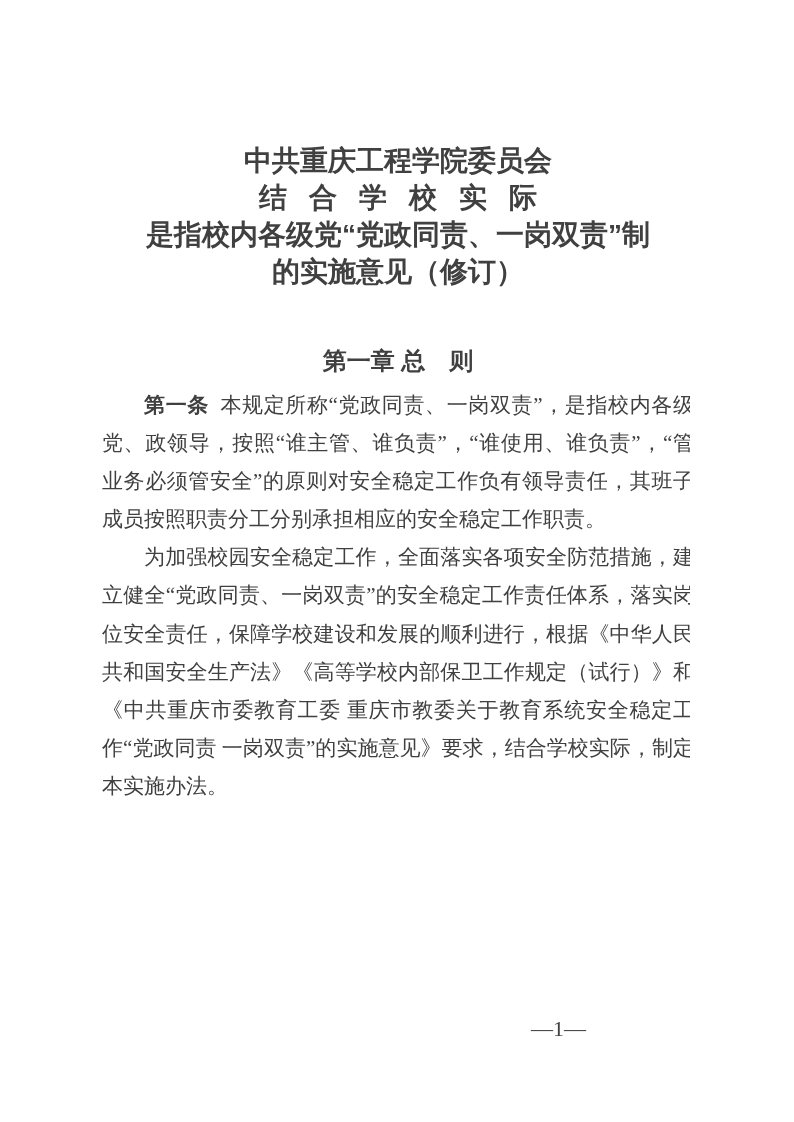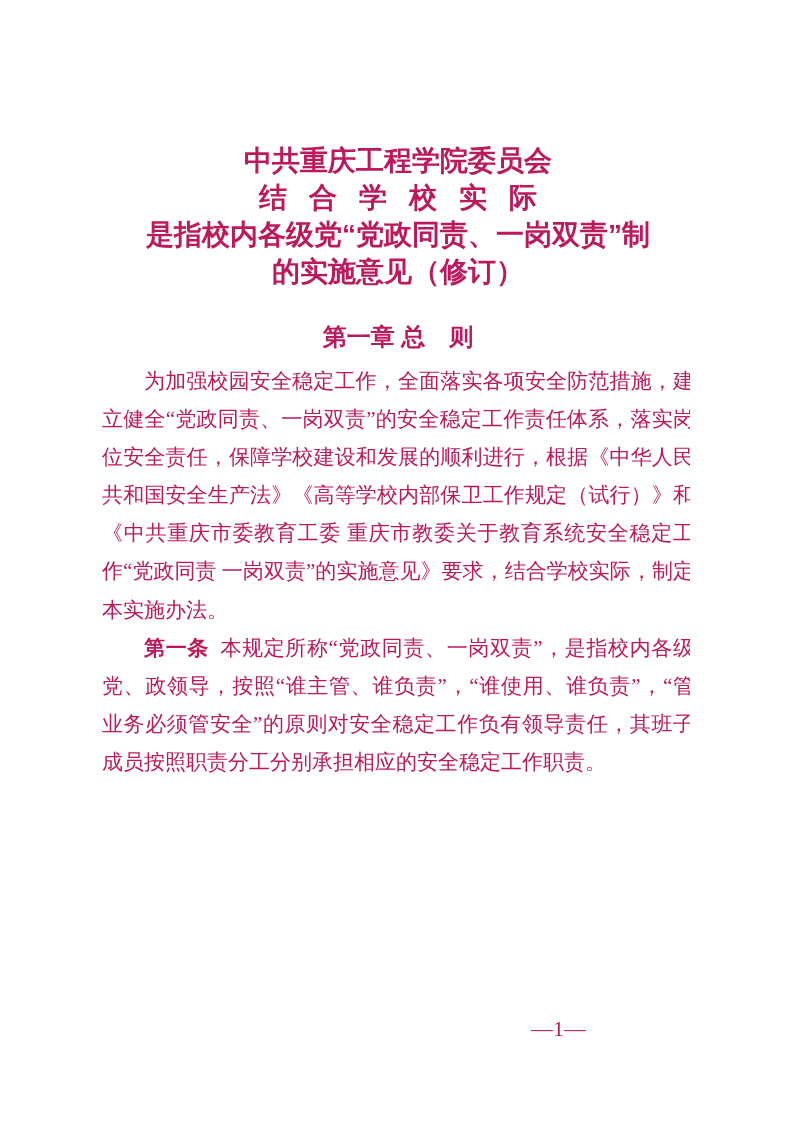--- a/index.html
+++ b/index.html
@@ -5,21 +5,21 @@
   html, body {
     margin: 0;
     padding: 0;
     background: #ffffff;
   }
   .page {
     position: relative;
     width: 690px;
     height: 1122px;
     background: #ffffff;
-    color: #be185d;
+    color: #404040;
     font-family: "Liberation Serif", "DejaVu Serif", serif;
     overflow: hidden;
   }
   .content {
     position: absolute;
     left: 102px;
     top: 0;
     width: 592px;
   }
   .doc-title {
@@ -28,21 +28,21 @@
     font-family: "Liberation Sans", "DejaVu Sans", sans-serif;
     font-weight: bold;
     font-size: 28px;
     line-height: 37px;
   }
   .doc-title .spaced {
     letter-spacing: 22px;
     text-indent: 22px;
   }
   .chapter-heading {
-    margin-top: 32px;
+    margin-top: 56px;
     text-align: center;
     font-family: "Liberation Sans", "DejaVu Sans", sans-serif;
     font-weight: bold;
     font-size: 24px;
     line-height: 30px;
   }
   .doc-body {
     margin-top: 10px;
     font-size: 21px;
     line-height: 38.1px;
@@ -77,20 +77,20 @@
     <div class="doc-title">
       <div>中共重庆工程学院委员会</div>
       <div class="spaced">结合学校实际</div>
       <div>是指校内各级党“党政同责、一岗双责”制</div>
       <div>的实施意见（修订）</div>
     </div>
 
     <div class="chapter-heading">第一章 总　则</div>
 
     <div class="doc-body">
+        <p><span class="article-label">第一条</span>本规定所称“党政同责、一岗双责”，是指校内各级党、政领导，按照“谁主管、谁负责”，“谁使用、谁负责”，“管业务必须管安全”的原则对安全稳定工作负有领导责任，其班子成员按照职责分工分别承担相应的安全稳定工作职责。</p>
         <p>为加强校园安全稳定工作，全面落实各项安全防范措施，建立健全“党政同责、一岗双责”的安全稳定工作责任体系，落实岗位安全责任，保障学校建设和发展的顺利进行，根据《中华人民共和国安全生产法》《高等学校内部保卫工作规定（试行）》和《中共重庆市委教育工委 重庆市教委关于教育系统安全稳定工作“党政同责 一岗双责”的实施意见》要求，结合学校实际，制定本实施办法。</p>
-        <p><span class="article-label">第一条</span>本规定所称“党政同责、一岗双责”，是指校内各级党、政领导，按照“谁主管、谁负责”，“谁使用、谁负责”，“管业务必须管安全”的原则对安全稳定工作负有领导责任，其班子成员按照职责分工分别承担相应的安全稳定工作职责。</p>
       </div>
 
   </div>
 
   <div class="page-number">—1—</div>
 </div>
 
 </body></html>

